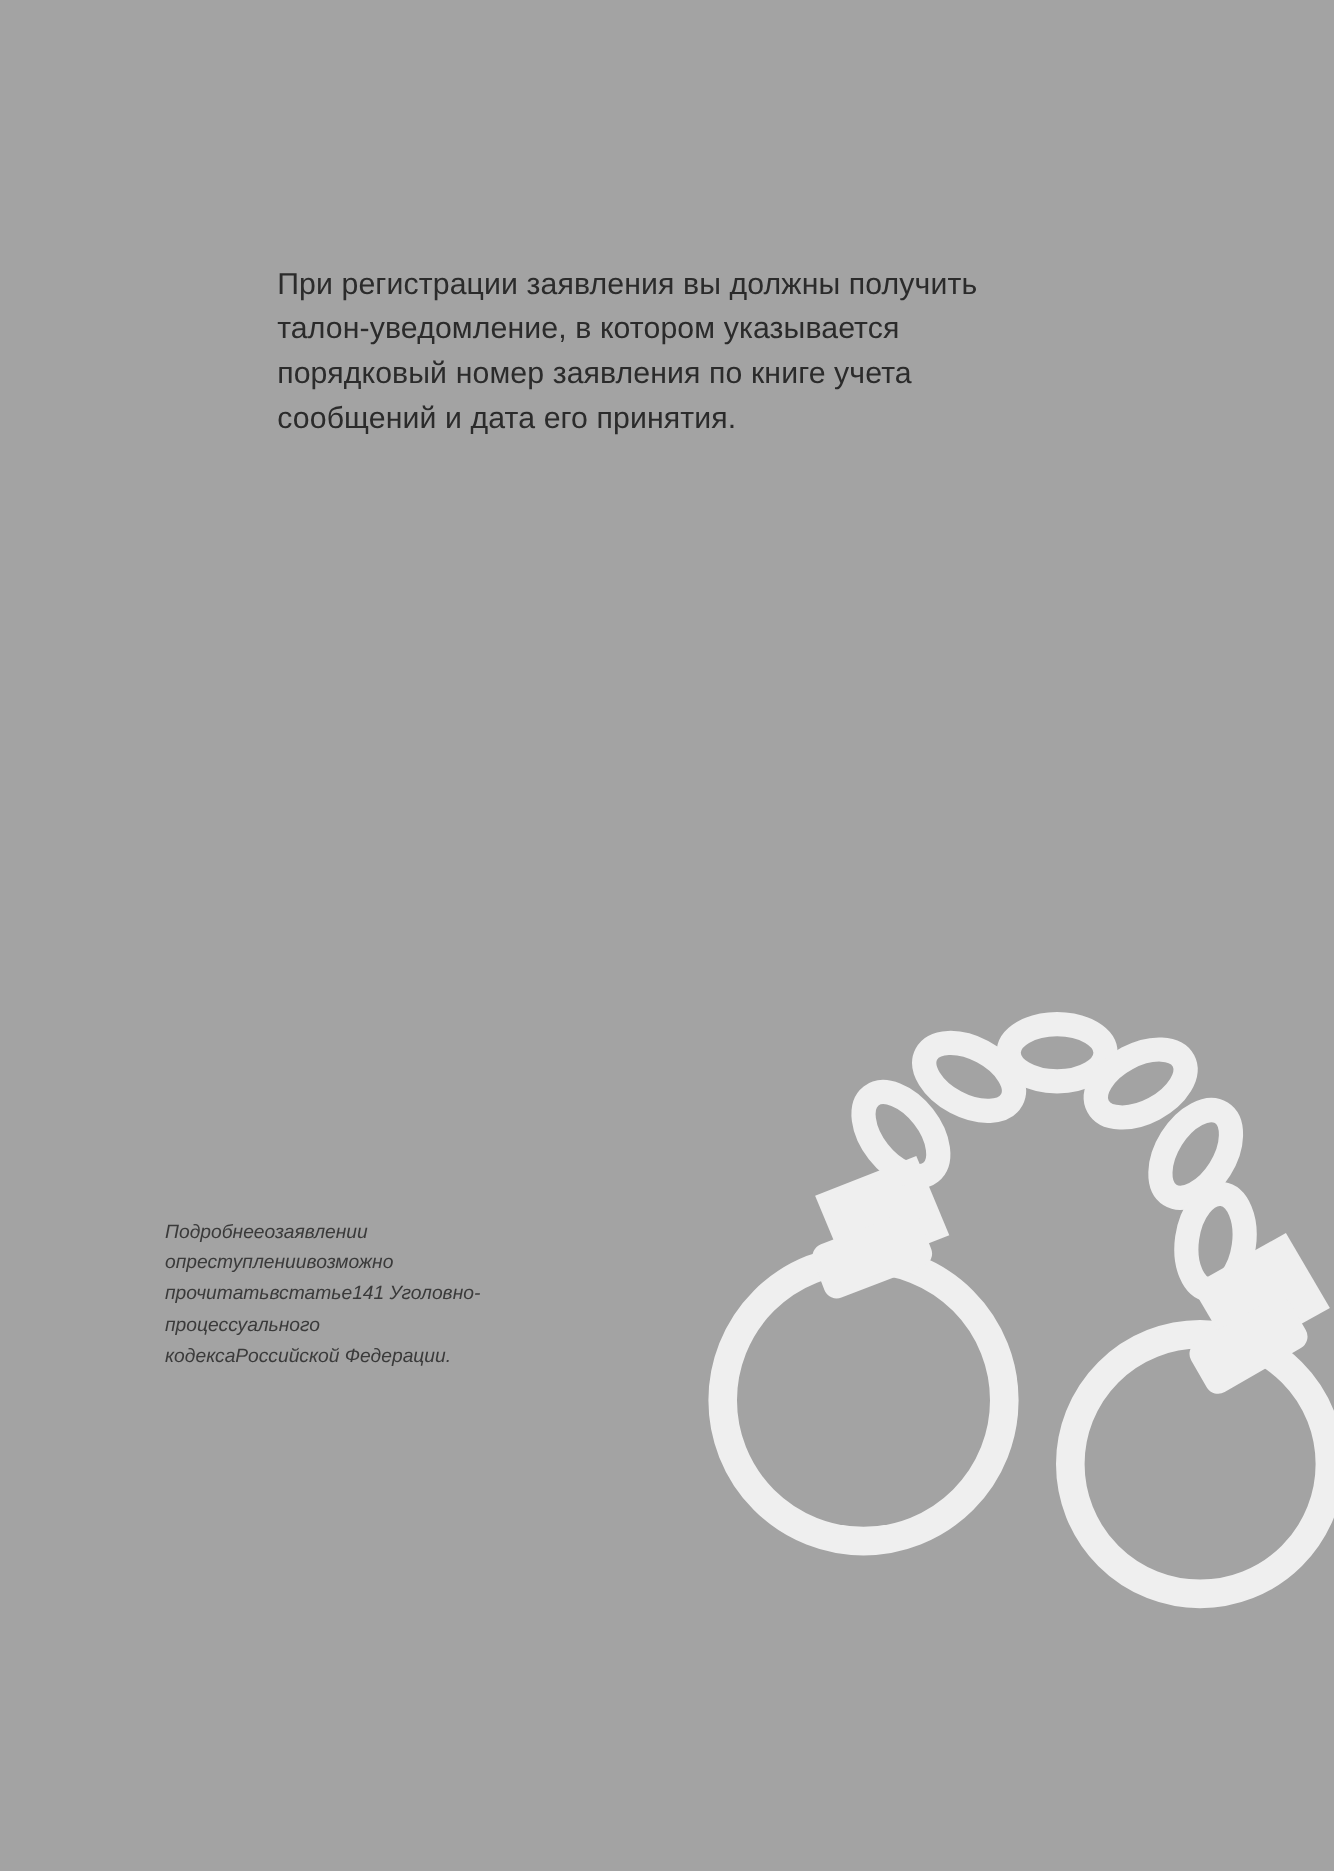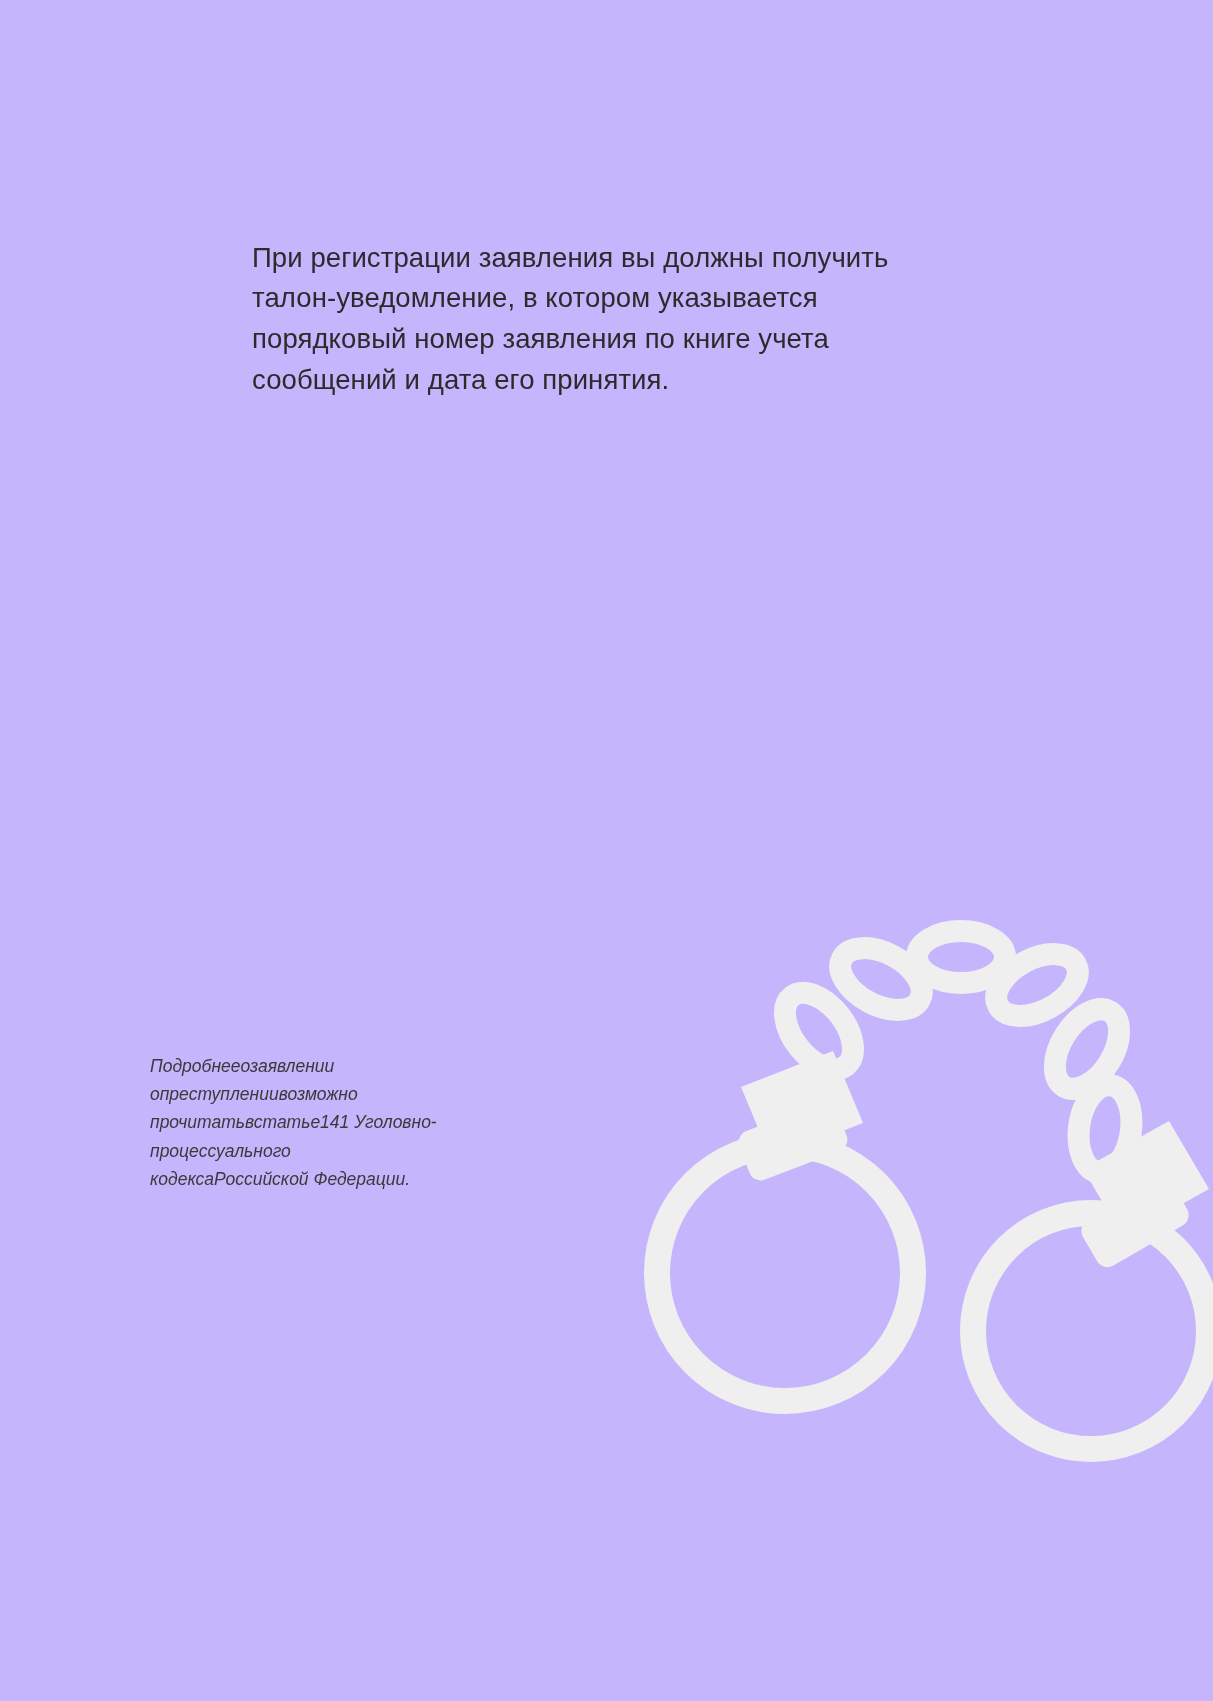--- a/index.html
+++ b/index.html
@@ -7,21 +7,21 @@
     padding: 0;
     background: #ffffff;
   }
   body {
     font-family: "Liberation Sans", sans-serif;
   }
   .page {
     position: relative;
     width: 1213px;
     height: 1701px;
-    background: #c4b5fd;
+    background: #a3a3a3;
     overflow: hidden;
   }
 
   
   .watermark {
     position: absolute;
     right: -40px;
     bottom: 160px;
     width: 640px;
     height: 640px;
@@ -46,21 +46,21 @@
     width: 690px;
     font-size: 27.5px;
     line-height: 1.48;
     color: #2b2b2b;
     letter-spacing: 0.1px;
   }
 
   .footnote {
     position: absolute;
     left: 150px;
-    top: 1034px;
+    top: 1087px;
     width: 300px;
     font-style: italic;
     font-size: 17.5px;
     line-height: 1.62;
     color: #3a3a3a;
   }
 </style>
 </head>
 <body>
 

